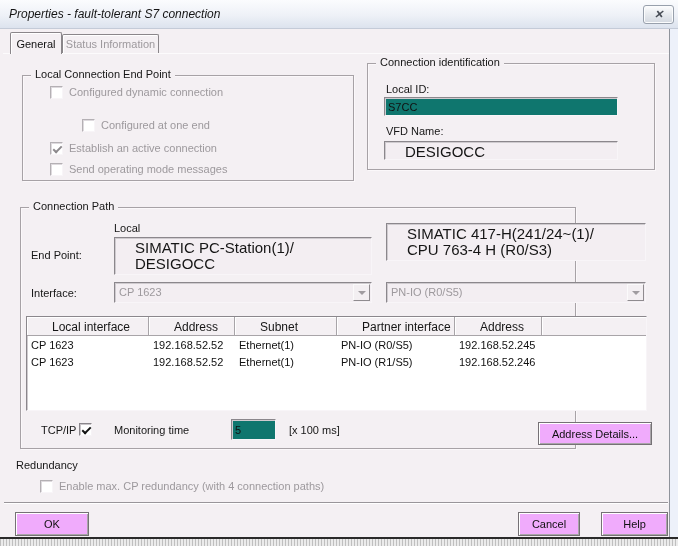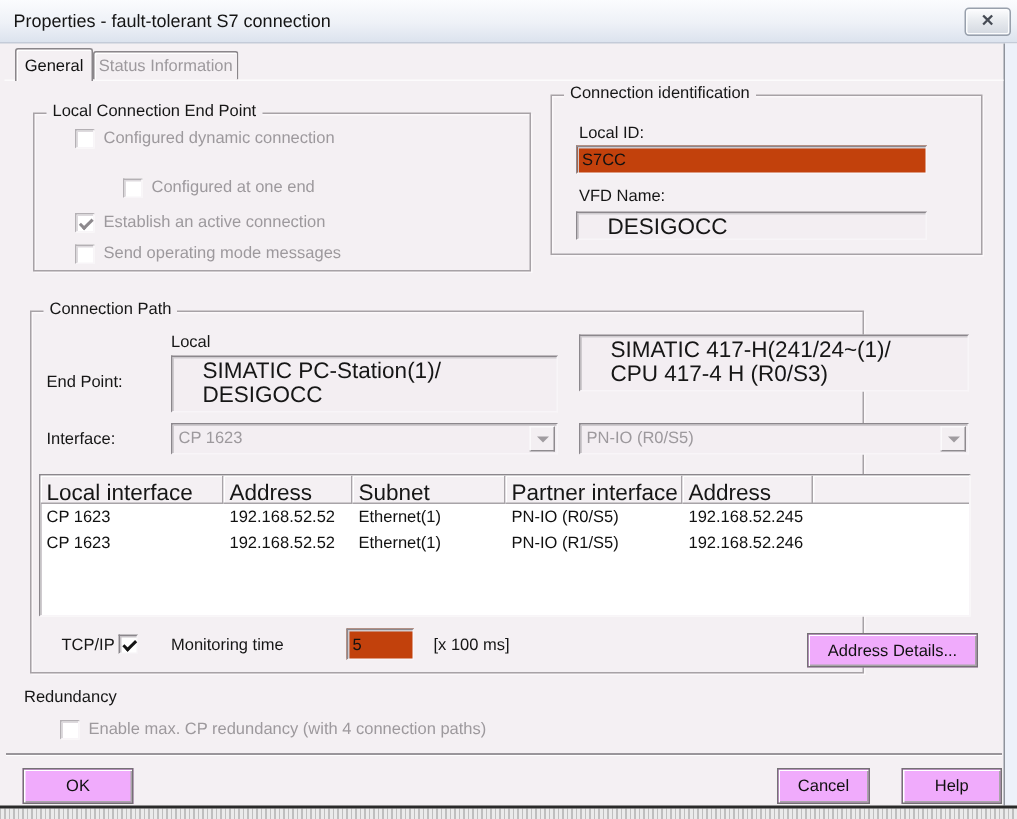--- a/index.html
+++ b/index.html
@@ -3,21 +3,21 @@
 <meta charset="utf-8">
 <style>
   * { margin:0; padding:0; }
   html,body { width:678px; height:546px; }
   body { font-family:"Liberation Sans", sans-serif; }
   .screen { position:relative; width:678px; height:546px; background:#f4f0f3; overflow:hidden; }
 
   
   .titlebar { position:absolute; top:0; left:0; width:678px; height:29px;
     background:linear-gradient(#fbfcfe, #eef1f7 55%, #dce3ee);
-    border-bottom:1px solid #c4cbd8; box-sizing:border-box; }
+    border-bottom:1px solid #c4cbd8; box-sizing:border-box;font-style:italic; }
   .title { position:absolute; left:9px; top:7px; font-size:12px; color:#151515; white-space:nowrap; }
   .close-btn { position:absolute; left:643px; top:5px; width:31px; height:19px; border-radius:3px;
     background:linear-gradient(#fdfdfe,#e8ebef 45%,#d3d8e0); border:1px solid #98a0ac;
     box-shadow:inset 0 0 0 1px #fbfcfd; box-sizing:border-box;
     display:flex; align-items:center; justify-content:center; cursor:default; }
   .close-x { font-size:11px; font-weight:bold; color:#464b54; line-height:1; }
 
   
   .right-strip { position:absolute; top:29px; right:0; width:9px; height:508px;
     background:#edf1fa; border-left:1px solid #8f939b; box-sizing:border-box; }
@@ -52,42 +52,42 @@
     box-shadow:inset 1px 1px 0 #c9c5c9; }
   .box.disbox { border-color:#b4b0b4 #f8f5f8 #f8f5f8 #b4b0b4; box-shadow:inset 1px 1px 0 #dedade; }
   .tick { position:absolute; left:2px; top:3px; width:7px; height:3px;
     border-left:2px solid #8d898d; border-bottom:2px solid #8d898d; transform:rotate(-45deg); }
   .tick.dark { border-color:#141414; }
   .cb-label { font-size:11px; white-space:nowrap; }
 
   
   .sunken { border:1px solid; border-color:#8b878c #f8f5f8 #f8f5f8 #8b878c;
     box-shadow:inset 1px 1px 0 #cfcbcf; box-sizing:border-box; }
-  .white { background:#c2410c; }
+  .white { background:#0f766e; }
   .grayfield { background:#f3eef2; }
   .txt-input { position:absolute; font-family:"Liberation Sans",sans-serif; font-size:11px;
     color:#111; padding:1px 3px; outline:none; }
   .ep { position:absolute; padding:2px 20px; font-size:15px; line-height:16px; color:#161616;
     overflow:hidden; white-space:nowrap; }
   .ep span { display:block; }
 
   
   .combo { position:absolute; height:21px; }
   .combo-text { position:absolute; left:4px; top:3px; font-size:11px; white-space:nowrap; }
   .combo-btn { position:absolute; right:1px; top:1px; width:17px; height:17px;
     background:#f3eff2; box-sizing:border-box;
     border:1px solid; border-color:#fbfafb #8f8b8f #8f8b8f #fbfafb;
     display:flex; align-items:center; justify-content:center; }
   .arrow { width:0; height:0; border:4px solid transparent; border-top:4px solid #a09ca0;
     margin-top:4px; }
 
   
   .tbl { position:absolute; background:#fff; overflow:hidden; }
   .thead { display:flex; height:19px; }
-  .th { box-sizing:border-box; padding:3px 0 0 4px; font-size:15px; color:#161616;
+  .th { box-sizing:border-box; padding:3px 0 0 25px; font-size:12px; color:#161616;
     background:#f4f0f3; border-right:1px solid #a8a4a8; border-bottom:1px solid #a8a4a8;
     box-shadow:inset 1px 1px 0 #fff; white-space:nowrap; overflow:hidden; }
   .th.last { border-right:none; }
   .tr { display:flex; height:17px; align-items:center; }
   .td { box-sizing:border-box; padding-left:4px; font-size:11px; color:#111;
     white-space:nowrap; overflow:hidden; }
   .c0{width:122px;flex:none}.c1{width:86px;flex:none}.c2{width:102px;flex:none}
   .c3{width:118px;flex:none}.c4{width:87px;flex:none}.c5{flex:1}
 
   
@@ -151,21 +151,21 @@
     <span class="lbl" style="left:93px;top:14px;">Local</span>
     <span class="lbl" style="left:365px;top:14px;">Partner</span>
 
     <span class="lbl" style="left:10px;top:41px;">End Point:</span>
     <div class="ep sunken grayfield" style="left:93px;top:29px;width:258px;height:38px;">
       <span>SIMATIC PC-Station(1)/</span>
       <span>DESIGOCC</span>
     </div>
     <div class="ep sunken grayfield" style="left:365px;top:15px;width:260px;height:38px;">
       <span>SIMATIC 417-H(241/24~(1)/</span>
-      <span>CPU 417-4 H (R0/S3)</span>
+      <span>CPU 763-4 H (R0/S3)</span>
     </div>
 
     <span class="lbl" style="left:10px;top:79px;">Interface:</span>
     <div class="combo sunken grayfield" style="left:93px;top:74px;width:258px;">
       <span class="combo-text dis">CP 1623</span>
       <span class="combo-btn">
           <span class="arrow"></span>
         </span>
     </div>
     <div class="combo sunken grayfield" style="left:365px;top:74px;width:260px;">

